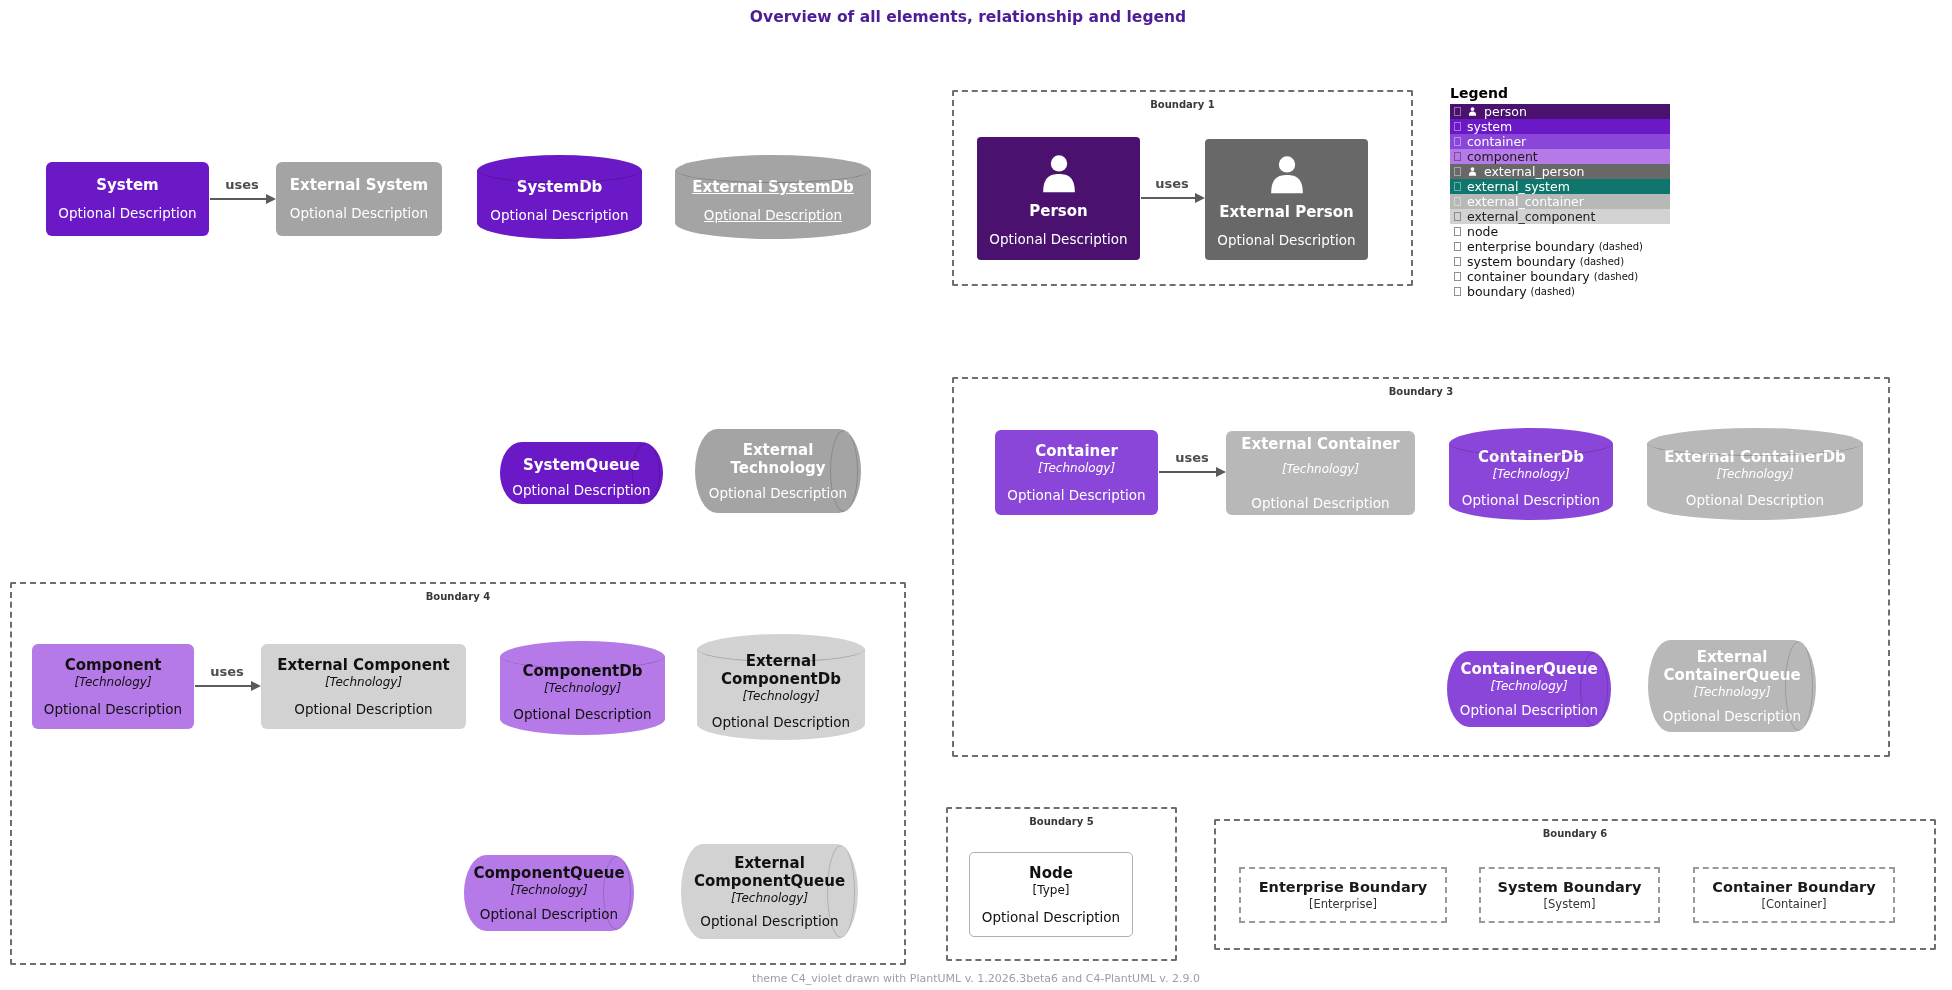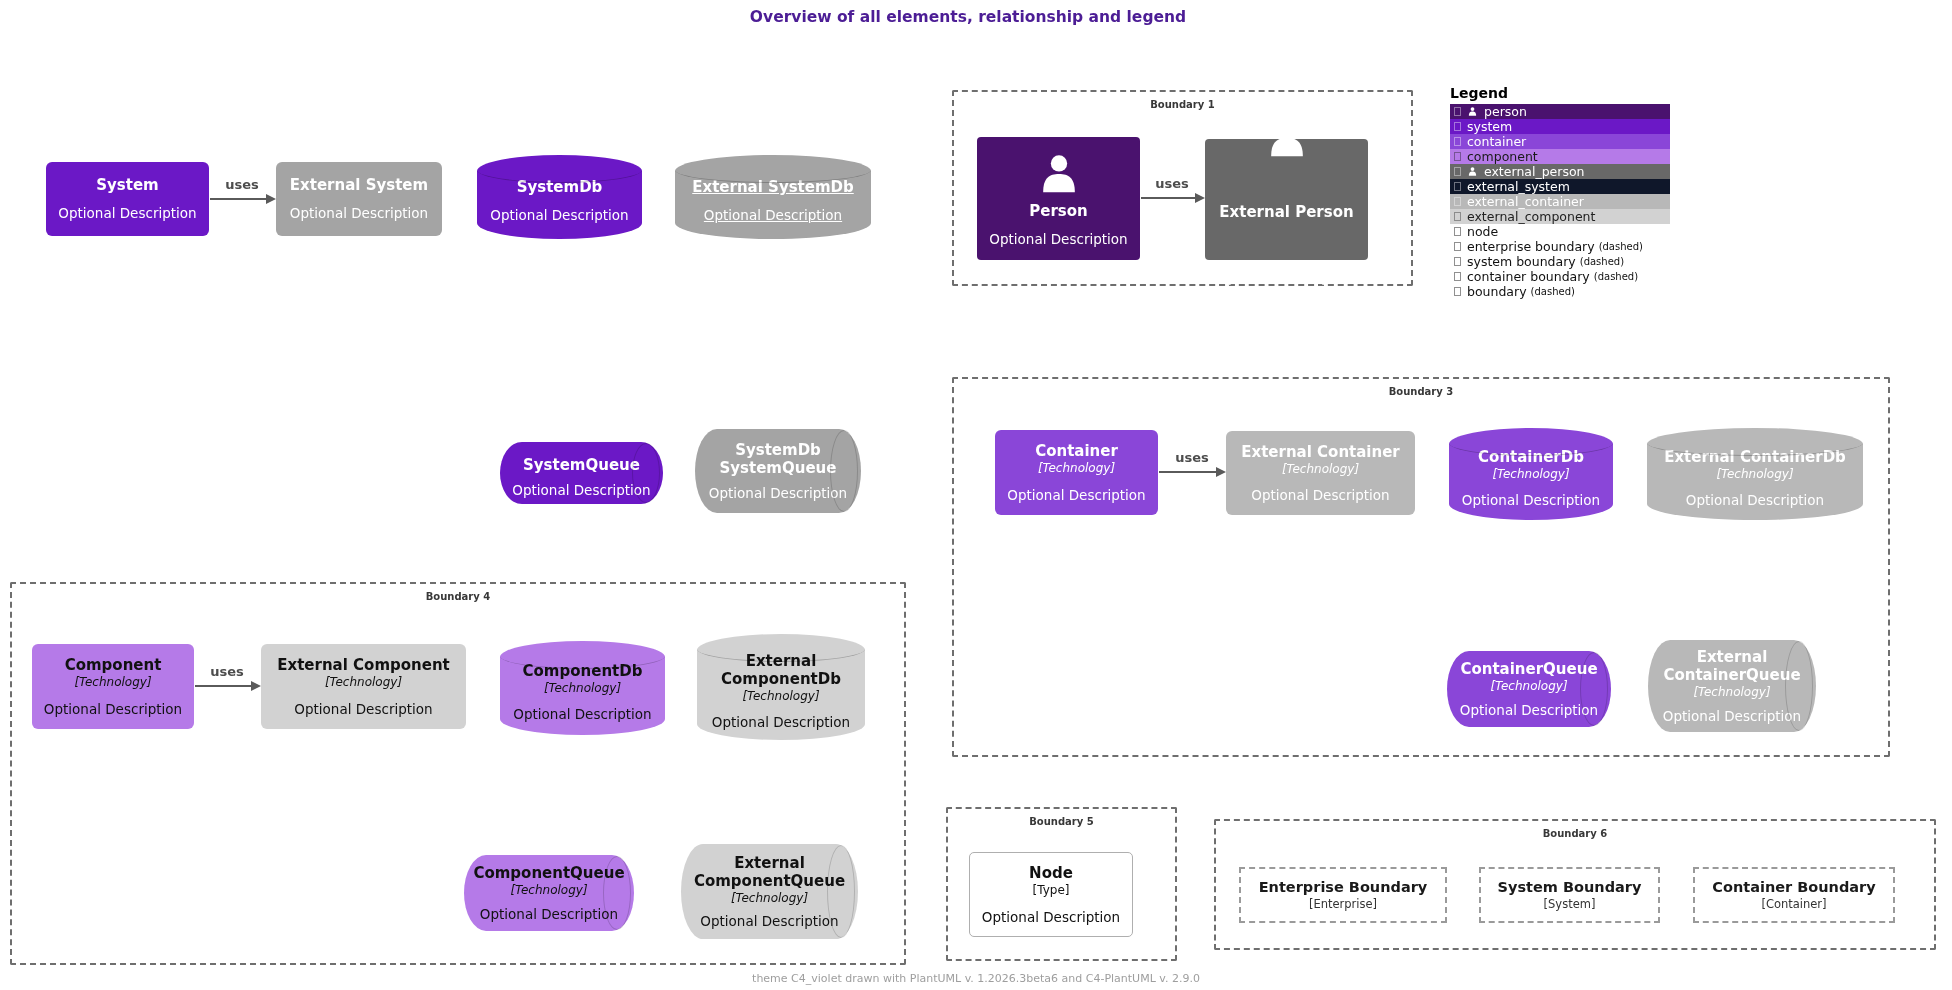--- a/index.html
+++ b/index.html
@@ -92,40 +92,40 @@
   </div>
   <div class="el db" style="left: 675px; top: 155px; width: 196px; height: 84px; text-decoration: underline; --c: #A4A4A4;">
     <span class="t">External SystemDb</span>
     <span class="d">Optional Description</span>
   </div>
   <div class="el queue small" style="left: 500px; top: 442px; width: 163px; height: 62px; justify-content: flex-end; --c: #6B18C6;">
     <span class="t">SystemQueue</span>
     <span class="d">Optional Description</span>
   </div>
   <div class="el queue" style="left: 695px; top: 429px; width: 166px; height: 84px; --c: #A4A4A4;">
-    <span class="t">SystemDb SystemQueue</span>
+    <span class="t">External Technology</span>
     <span class="d">Optional Description</span>
   </div>
   <div class="arrow" style="left:210px; top:198px; width:64px;"></div>
   <div class="rel-label" style="left:202px; top:177px; width:80px;">uses</div>
 
   <div class="boundary" style="left:952px; top:90px; width:461px; height:196px;">
     <div class="boundary-label">Boundary 1</div>
   </div>
   <div class="el person-box" style="left: 977px; top: 137px; width: 163px; height: 123px; --c: #4A126E;">
     <span class="icon">
       <svg viewBox="0 0 100 100">
           <circle cx="50" cy="28" r="17"></circle>
           <path d="M17,88 C17,58 30,50 50,50 C70,50 83,58 83,88 Z"></path>
         </svg>
     </span>
     <span class="t">Person</span>
     <span class="d">Optional Description</span>
   </div>
-  <div class="el person-box" style="left: 1205px; top: 139px; width: 163px; height: 121px; gap: 37px; --c: #686868;">
+  <div class="el person-box" style="left: 1205px; top: 139px; width: 163px; height: 121px; --c: #686868;">
     <span class="icon">
       <svg viewBox="0 0 100 100">
           <circle cx="50" cy="28" r="17"></circle>
           <path d="M17,88 C17,58 30,50 50,50 C70,50 83,58 83,88 Z"></path>
         </svg>
     </span>
     <span class="t">External Person</span>
     <span class="d">Optional Description</span>
   </div>
   <div class="arrow" style="left:1141px; top:197px; width:62px;"></div>
@@ -159,21 +159,21 @@
         <div class="legend-row" style="background: rgb(104, 104, 104); color: rgb(255, 255, 255);">
           <span class="tofu"></span>
           <span class="p-ic">
             <svg viewBox="0 0 100 100">
               <circle cx="50" cy="28" r="17"></circle>
               <path d="M17,88 C17,58 30,50 50,50 C70,50 83,58 83,88 Z"></path>
             </svg>
           </span>
           <span>external_person</span>
         </div>
-        <div class="legend-row" style="background: #0f172a; color: rgb(255, 255, 255);">
+        <div class="legend-row" style="background: #0f766e; color: rgb(255, 255, 255);">
           <span class="tofu"></span>
           <span>external_system</span>
         </div>
         <div class="legend-row" style="background: rgb(184, 184, 184); color: rgb(255, 255, 255);">
           <span class="tofu"></span>
           <span>external_container</span>
         </div>
         <div class="legend-row" style="background: rgb(210, 210, 210); color: rgb(34, 34, 34);">
           <span class="tofu"></span>
           <span>external_component</span>
@@ -206,21 +206,21 @@
   </div>
 
   <div class="boundary" style="left:952px; top:377px; width:938px; height:380px;">
     <div class="boundary-label">Boundary 3</div>
   </div>
   <div class="el rect" style="left: 995px; top: 430px; width: 163px; height: 85px; --c: #8A46D8;">
     <span class="t">Container</span>
     <span class="tech">[Technology]</span>
     <span class="d">Optional Description</span>
   </div>
-  <div class="el rect" style="left: 1226px; top: 431px; width: 189px; height: 84px; --c: #B8B8B8;">
+  <div class="el rect" style="left: 1226px; top: 431px; width: 189px; height: 84px; gap: 8px; --c: #B8B8B8;">
     <span class="t">External Container</span>
     <span class="tech">[Technology]</span>
     <span class="d">Optional Description</span>
   </div>
   <div class="el db" style="left: 1449px; top: 428px; width: 164px; height: 92px; --c: #8A46D8;">
     <span class="t">ContainerDb</span>
     <span class="tech">[Technology]</span>
     <span class="d">Optional Description</span>
   </div>
   <div class="el db" style="left: 1647px; top: 428px; width: 216px; height: 92px; --c: #B8B8B8;">

